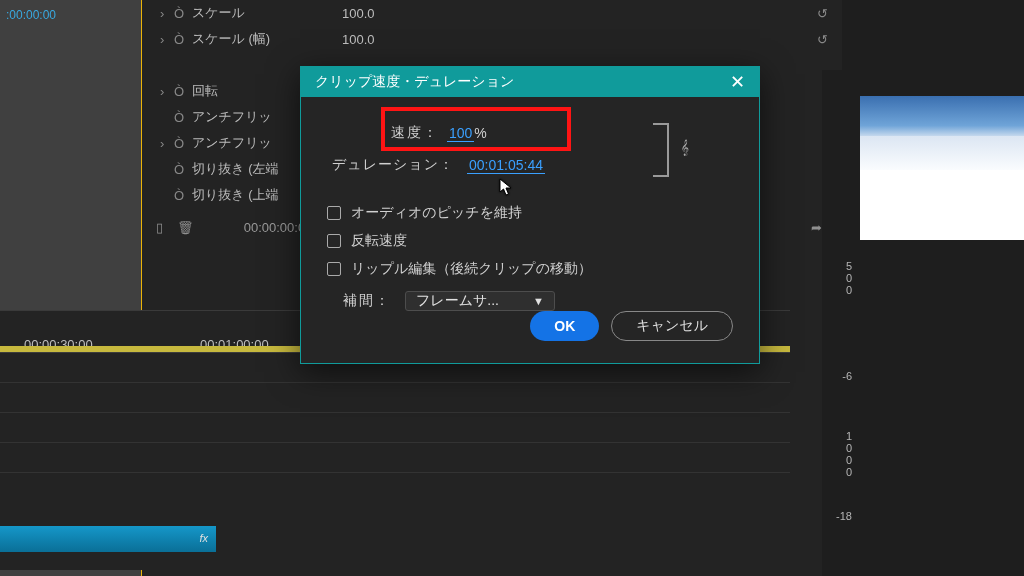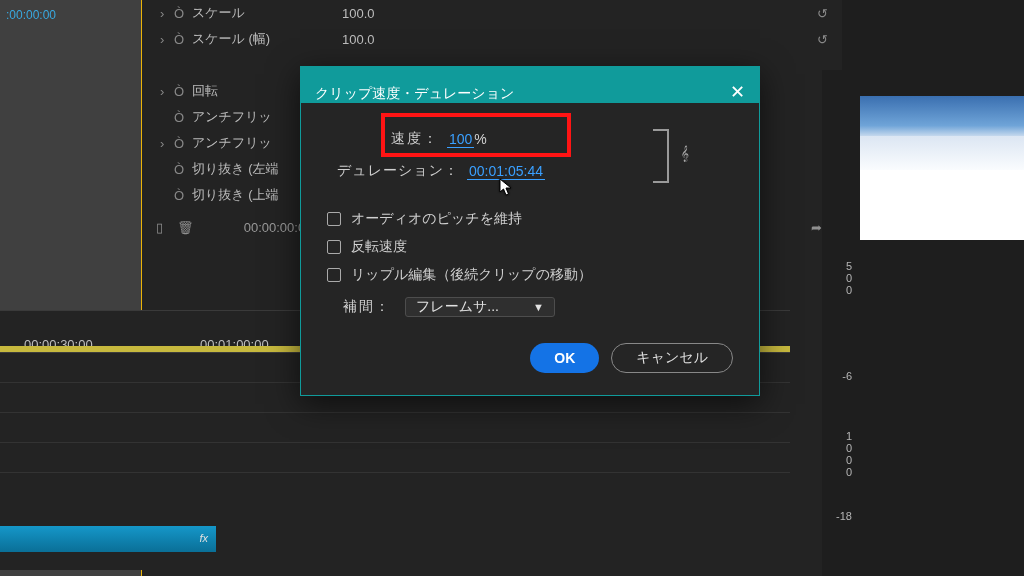--- a/index.html
+++ b/index.html
@@ -37,45 +37,45 @@
   .monitor { position: absolute; right: 0; top: 96px; width: 164px; background: #fff; }
   .monitor .thumb { height: 74px; background: linear-gradient(180deg,#3a6fb0 0%,#6fa4d8 40%,#e9eef6 60%,#fefefe 100%); position: relative; overflow: hidden; }
   .monitor .thumb::after { content:""; position:absolute; left:0; right:0; bottom:0; height:34px; background: linear-gradient(180deg,#dce6f3,#fafcfe); }
   .monitor .pad { height: 70px; background: #fff; }
 
   .v-ruler { position: absolute; right: 168px; top: 70px; bottom: 0; width: 34px; background: #1e1e1e; color: #b5b5b5; font-size: 11px; }
   .v-ruler div { position: absolute; right: 4px; }
 
   
   .dialog { position: absolute; left: 300px; top: 66px; width: 460px; background: #252525; border: 1px solid #109b9b; box-shadow: 0 8px 30px rgba(0,0,0,.6); }
-  .dlg-title { height: 36px; background: #109b9b; color: #fff; display: flex; align-items: flex-end; padding: 0 14px; font-size: 14px; }
+  .dlg-title { height: 30px; background: #109b9b; color: #fff; display: flex; align-items: center; padding: 0 14px; font-size: 14px; }
   .dlg-title .sp { flex: 1; }
   .dlg-title .x { font-size: 18px; font-weight: 300; cursor: pointer; }
 
   .dlg-body { padding: 20px 26px 22px; color: #d0d0d0; font-size: 14px; }
   .fields { position: relative; }
   .ln { display: flex; align-items: center; height: 32px; }
   .lbl { width: 120px; text-align: right; padding-right: 8px; letter-spacing: 2px; }
-  .lbl2 { letter-spacing: 1px; }
+  .lbl2 { letter-spacing: 1px; text-align: center; }
   .val-link { color: #3aa0ff; border-bottom: 1px solid #3aa0ff; padding: 0 2px; }
   .highlight { position: absolute; left: 54px; top: -10px; width: 190px; height: 44px; border: 4px solid #ff1414; pointer-events: none; }
 
   .bracket { position: absolute; right: 64px; top: 6px; height: 54px; width: 16px; border-right: 2px solid #9a9a9a; border-top: 2px solid #9a9a9a; border-bottom: 2px solid #9a9a9a; }
   .link-icon { position: absolute; right: 44px; top: 22px; color: #aaa; font-size: 14px; }
 
   .chk-row { display: flex; align-items: center; height: 28px; }
   .chk { width: 14px; height: 14px; border: 1.5px solid #aaa; border-radius: 2px; margin-right: 10px; }
   .sep { height: 18px; }
 
   .interp { display: flex; align-items: center; margin-top: 8px; margin-left: 16px; }
   .interp .ilbl { margin-right: 14px; letter-spacing: 2px; }
   .combo { width: 150px; height: 20px; background: #2f2f2f; border: 1px solid #4d4d4d; border-radius: 3px; display: flex; align-items: center; padding: 0 10px; color: #e2e2e2; }
   .combo .arr { margin-left: auto; font-size: 11px; }
 
-  .btns { display: flex; justify-content: flex-end; gap: 12px; margin-top: 26px; }
+  .btns { display: flex; justify-content: flex-end; gap: 12px; }
   .btn { height: 30px; padding: 0 24px; border-radius: 16px; font-size: 14px; display: flex; align-items: center; cursor: pointer; }
   .btn.ok { background: #1473e6; color: #fff; font-weight: 600; }
   .btn.cancel { background: transparent; border: 1.5px solid #888; color: #e0e0e0; font-weight: 500; }
 
   .cursor-arrow { position: absolute; left: 499px; top: 178px; width: 14px; height: 18px; pointer-events:none; }
   .cursor-arrow svg { filter: drop-shadow(0 0 1px rgba(0,0,0,.9)); }
 </style>
 </head>
 <body>
 

